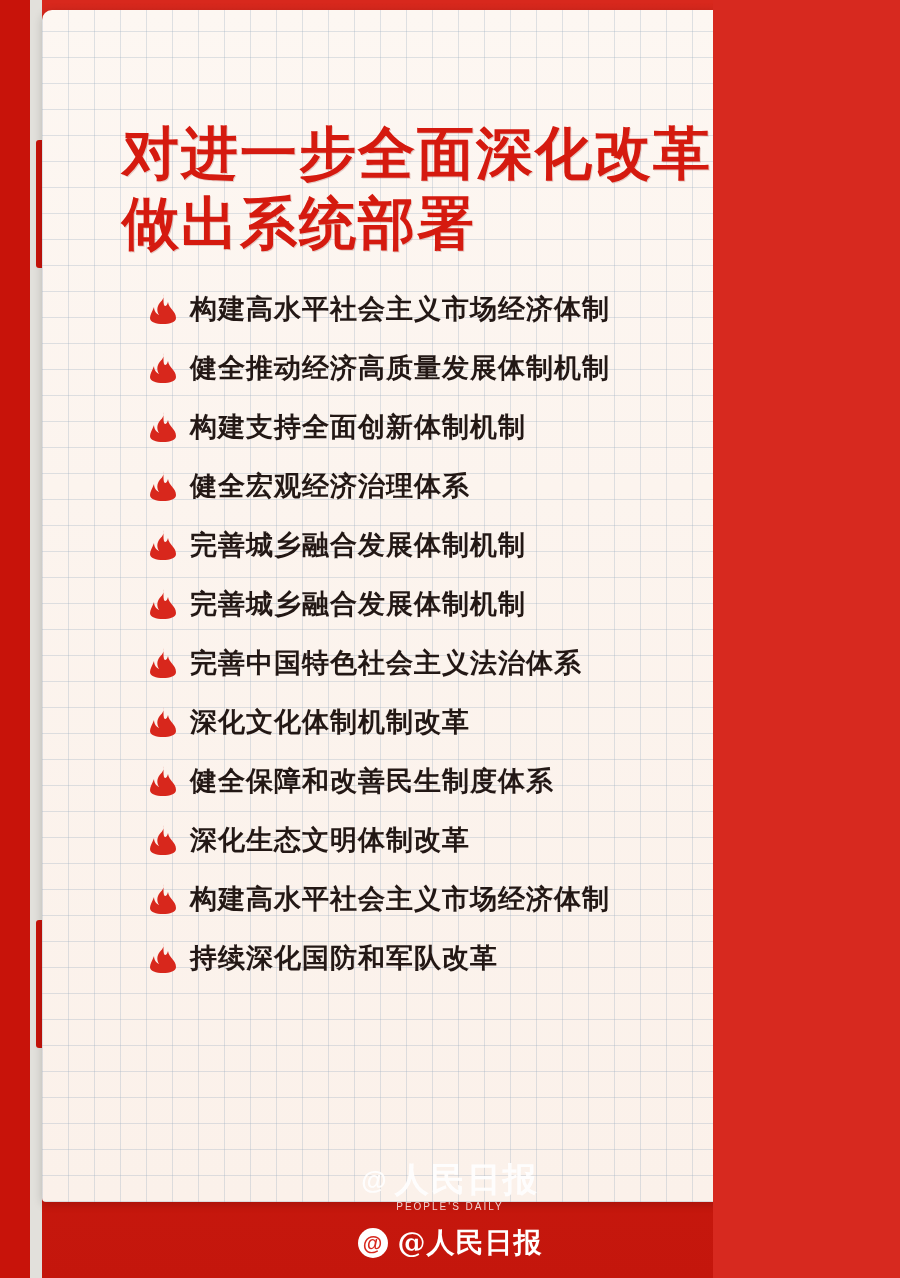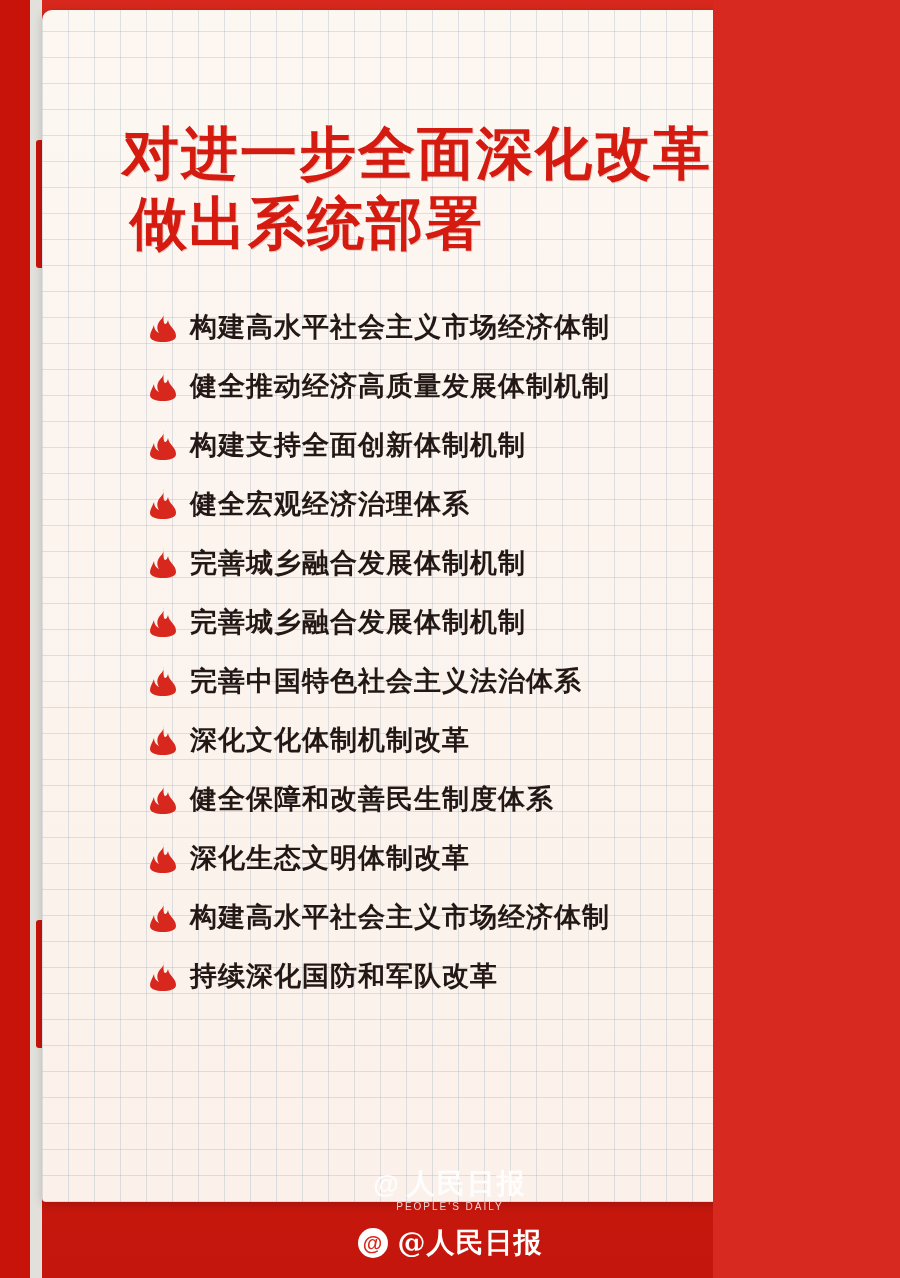--- a/index.html
+++ b/index.html
@@ -97,21 +97,20 @@
     font-size: 57px;
     line-height: 70px;
     letter-spacing: 2px;
     color: #d51a0f;
     white-space: nowrap;
     text-shadow: 1px 1px 0 rgba(120,10,5,0.18);
   }
   .title-line.second {
     position: relative;
     display: inline-block;
-    padding-left: 8px;
   }
   .title-underline {
     position: absolute;
     left: 0;
     bottom: 2px;
     width: 355px;
     height: 10px;
     background: #f5b324;
     border-radius: 6px;
     z-index: -1;
@@ -125,21 +124,20 @@
   .list {
     position: absolute;
     left: 150px;
     top: 290px;
     width: 690px;
   }
   .item {
     display: flex;
     align-items: flex-start;
     margin-bottom: 21px;
-    margin-top: 18px;
   }
   .flame {
     flex: 0 0 auto;
     width: 26px;
     height: 30px;
     margin-right: 14px;
     margin-top: 4px;
     position: relative;
   }
   .flame svg { display: block; }
@@ -168,21 +166,21 @@
     color: #ffffff;
     opacity: 0.92;
   }
   .brand-at {
     font-size: 26px;
     font-weight: bold;
     font-family: "Liberation Sans", sans-serif;
   }
   .brand-name {
     font-family: Liberation Serif, serif;
-    font-size: 28px;
+    font-size: 34px;
     font-weight: bold;
     letter-spacing: 2px;
   }
   .brand-sub {
     font-family: "Liberation Sans", sans-serif;
     font-size: 10px;
     letter-spacing: 2px;
     color: #ffffff;
     opacity: 0.8;
     margin-top: -2px;

